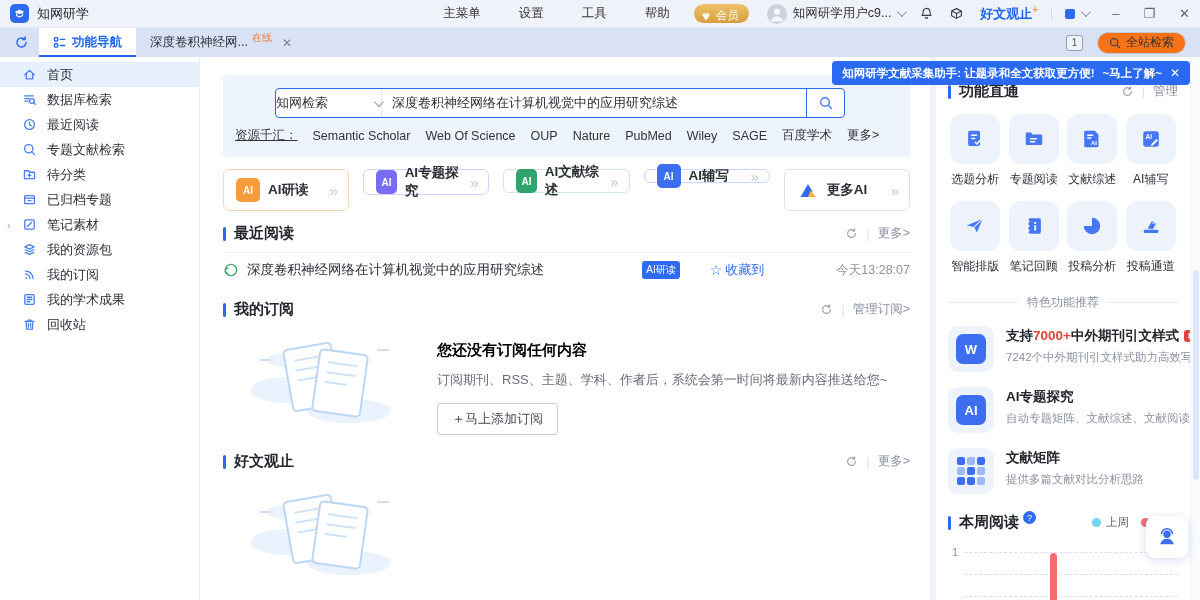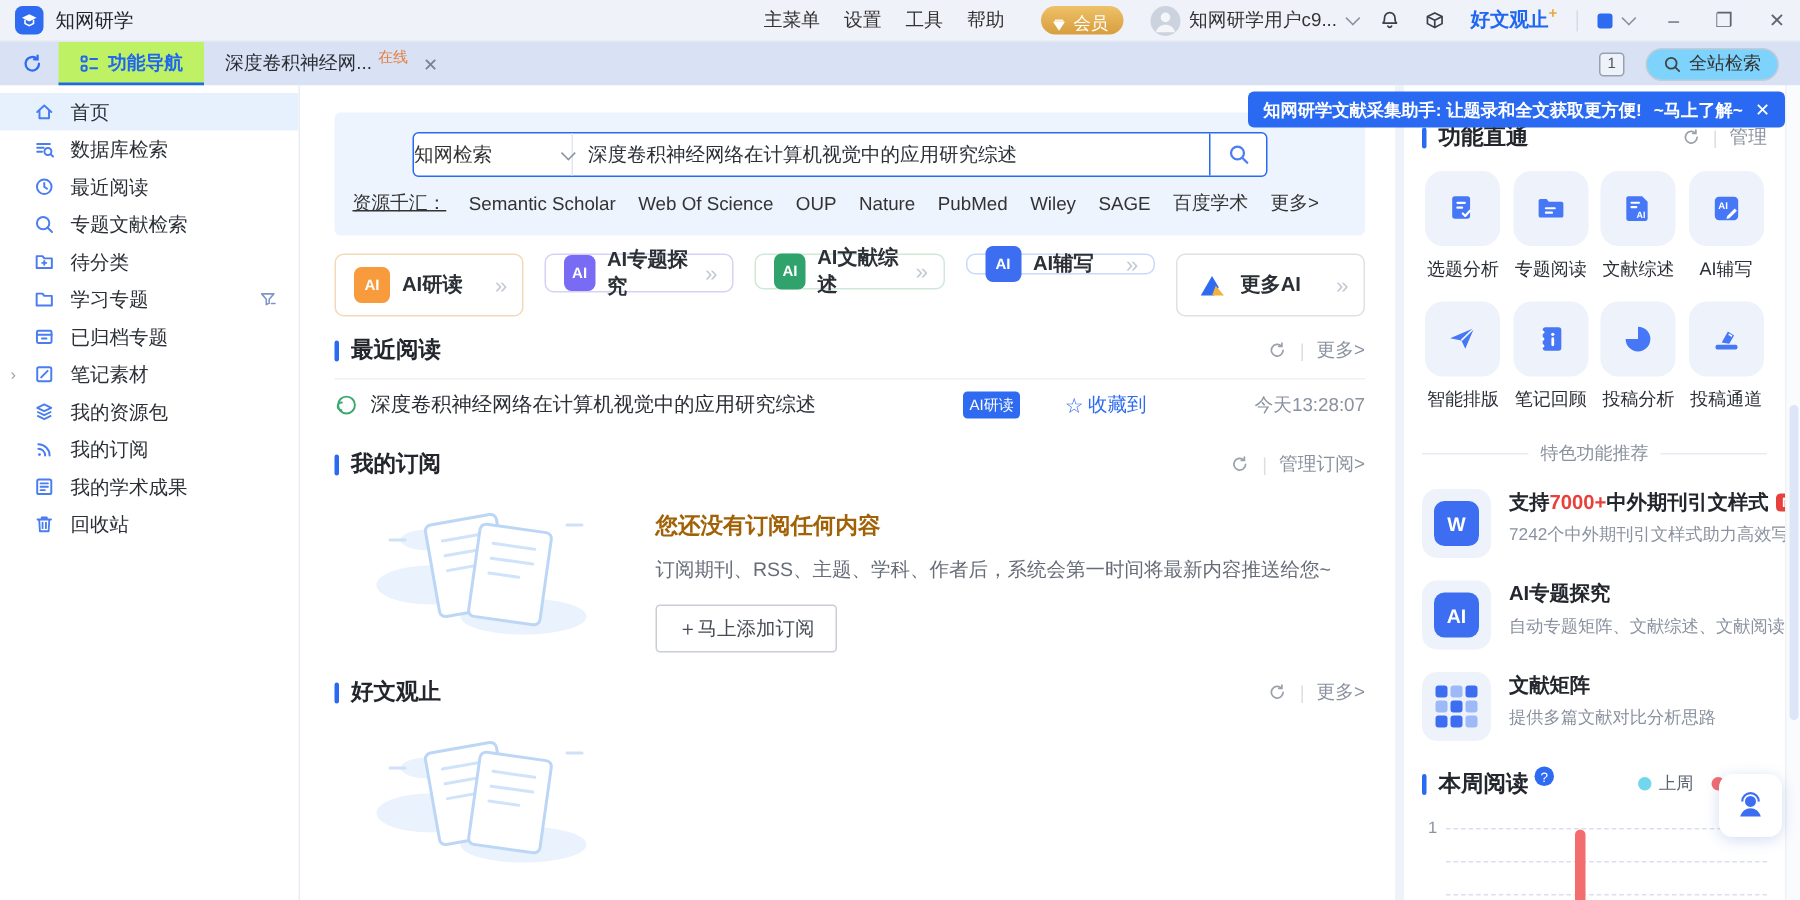--- a/index.html
+++ b/index.html
@@ -6,48 +6,48 @@
     font-family:"Liberation Sans","DejaVu Sans",sans-serif;background:#fff;position:relative}
   *{box-sizing:border-box}
   svg{display:block}
 
   
   .titlebar{position:absolute;left:0;top:0;width:1200px;height:28px;background:#eff2f9;
     border-bottom:1px solid #e2e7f1;display:flex;align-items:center;padding:0 10px;font-size:12.5px;color:#333}
   .logo{width:19px;height:19px;border-radius:5px;background:#2f6bf0;display:flex;align-items:center;justify-content:center}
   .tb-title{margin-left:8px;font-size:13px;color:#23262d}
   .tb-spacer{flex:1}
-  .tb-menu{display:flex;gap:16px;margin-right:24px}
+  .tb-menu{display:flex;gap:38px;margin-right:24px}
   .tb-menu span{cursor:default}
   .vip{height:19px;border-radius:10px;background:linear-gradient(180deg,#eec169,#d79e3d);
     color:#fff;display:flex;align-items:flex-end;gap:4px;padding:0 10px 0 6px;font-size:11.5px}
   .avatar{width:20px;height:20px;border-radius:50%;background:#ccd3df;margin-left:18px;overflow:hidden;display:flex;align-items:flex-end;justify-content:center}
   .tb-user{margin-left:6px;color:#333;max-width:110px;white-space:nowrap}
   .chev{width:7px;height:7px;border-right:1.4px solid #8a919f;border-bottom:1.4px solid #8a919f;
     transform:rotate(45deg) translateY(-2px);margin-left:6px;display:inline-block}
   .tb-ico{margin-left:15px}
   .haowen{margin-left:16px;color:#1f66f0;font-weight:bold;font-size:13px;position:relative}
   .haowen sup{color:#e7a93c;font-size:10px;font-weight:bold}
   .tb-div{width:1px;height:14px;background:#d6dbe6;margin:0 13px}
   .blue-sq{width:10px;height:10px;background:#2f6bf0;border-radius:2px}
   .winbtn{margin-left:24px;color:#5f6570;font-size:13px;line-height:1}
 
   
   .tabbar{position:absolute;left:0;top:28px;width:1200px;height:29px;background:#d9e2f4;
     display:flex;align-items:center;padding:0 10px;font-size:12.5px;color:#2b2f36}
   .tb-refresh{margin:0 10px 0 4px}
   .tab{height:29px;display:flex;align-items:center;padding:0 14px;position:relative}
-  .tab.active{background:#bef264;color:#1f66f0;font-weight:bold}
+  .tab.active{background:#ffffff;color:#1f66f0;font-weight:bold}
   .tab.active::after{content:"";position:absolute;left:0;right:0;bottom:0;height:2px;background:#1f66f0}
   .tab .gicon{margin-right:6px}
   .doc-status{color:#e57e3e;font-size:10px;margin-left:4px;transform:translateY(-5px)}
   .tab-close{margin-left:10px;color:#7a8190;font-size:12px}
   .page-ind{width:17px;height:16px;border:1px solid #9aa1ad;border-radius:3px;color:#555;
     font-size:10px;display:flex;align-items:center;justify-content:center;margin-right:14px;background:#eef2fa}
-  .gsearch{height:22px;border:1px solid #c4cbd8;border-radius:12px;background:#7dd3fc;
+  .gsearch{height:22px;border:1px solid #c4cbd8;border-radius:12px;background:#f97316;
     display:flex;align-items:center;gap:5px;padding:0 11px;font-size:12px;color:#333;margin-right:4px}
 
   
   .sidebar{position:absolute;left:0;top:57px;width:200px;bottom:0;background:#fff;border-right:1px solid #e9edf5;padding-top:5px}
   .side-item{height:25px;display:flex;align-items:center;padding:0 14px 0 22px;font-size:13px;color:#2b2f36;position:relative}
   .side-item.active{background:#e7f1fd}
   .sic{margin-right:10px;flex:0 0 auto}
   .expand{position:absolute;left:7px;color:#98a0ac;font-size:11px}
   .funnel{margin-left:auto}
 
@@ -91,21 +91,21 @@
   .blob{position:absolute;background:#e9f2fd;border-radius:50%}
   .b1{left:2px;top:44px;width:72px;height:26px}
   .b2{left:58px;top:66px;width:84px;height:24px}
   .b3{left:18px;top:20px;width:38px;height:14px}
   .page{position:absolute;width:50px;height:64px;background:#fff;border:2px solid #bcd6f6;border-radius:5px;padding-top:2px}
   .p1{left:38px;top:12px;transform:rotate(-10deg)}
   .p2{left:66px;top:18px;transform:rotate(8deg)}
   .page i{display:block;height:2px;background:#cfe3fa;margin:8px 8px 0;border-radius:1px}
   .dsh{position:absolute;width:12px;height:2px;background:#cfe0f7;border-radius:1px}
   .d1{left:10px;top:26px}.d2{left:128px;top:16px}
-  .etitle{font-size:15px;font-weight:bold;color:#a16207;margin-top:8px}
+  .etitle{font-size:15px;font-weight:bold;color:#000000;margin-top:8px}
   .edesc{font-size:13px;color:#666c78;margin-top:11px}
   .edesc b{color:#2b2f36}
   .ebtn{display:inline-block;margin-top:14px;border:1px solid #c9cdd6;border-radius:3px;background:#fff;
     padding:6px 14px;font-size:13px;color:#454a54}
 
   
   .gutter{position:absolute;left:930px;top:57px;width:6px;bottom:0;background:#eef2f9}
   .scrolltrack{position:absolute;left:1190px;top:57px;width:10px;bottom:0;background:#fafbfd;border-left:1px solid #eef1f6}
   .scrollthumb{position:absolute;left:2px;top:213px;width:6px;height:210px;background:#dce6f8;border-radius:3px}
 
@@ -269,30 +269,20 @@
     <span>专题文献检索</span>
   </div>
   <div class="side-item">
     <svg class="sic" width="15" height="15" viewBox="0 0 16 16" fill="none" stroke="#4a7df0" stroke-width="1.4" stroke-linejoin="round" stroke-linecap="round">
         <path d="M2.6 4h4.2L8 5.6h5.4v6.8H2.6z"></path>
         <path d="M8 7.4v2.8M6.6 8.8h2.8"></path>
       </svg>
     <span>待分类</span>
   </div>
   <div class="side-item">
-    <svg class="sic" width="15" height="15" viewBox="0 0 16 16" fill="none" stroke="#4a7df0" stroke-width="1.4" stroke-linejoin="round">
-        <path d="M2.6 4h4.2L8 5.6h5.4v6.8H2.6z"></path>
-      </svg>
-    <span>学习专题</span>
-    <svg class="funnel" width="13" height="13" viewBox="0 0 16 16" fill="none" stroke="#7e95c8" stroke-width="1.3" stroke-linejoin="round">
-        <path d="M3 3.6h10L9.2 8v3.2l-2.4 1.2V8z"></path>
-        <path d="M11 11.5h3" stroke-linecap="round"></path>
-      </svg>
-  </div>
-  <div class="side-item">
     <svg class="sic" width="15" height="15" viewBox="0 0 16 16" fill="none" stroke="#4a7df0" stroke-width="1.4" stroke-linejoin="round" stroke-linecap="round">
         <rect x="2.8" y="3.8" width="10.4" height="8.6" rx="1"></rect>
         <path d="M2.8 6.6h10.4M6.4 9.2h3.2"></path>
       </svg>
     <span>已归档专题</span>
   </div>
   <div class="side-item">
     <span class="expand">›</span>
     <svg class="sic" width="15" height="15" viewBox="0 0 16 16" fill="none" stroke="#4a7df0" stroke-width="1.4" stroke-linejoin="round" stroke-linecap="round">
         <rect x="3" y="3" width="10" height="10" rx="1.2"></rect>

